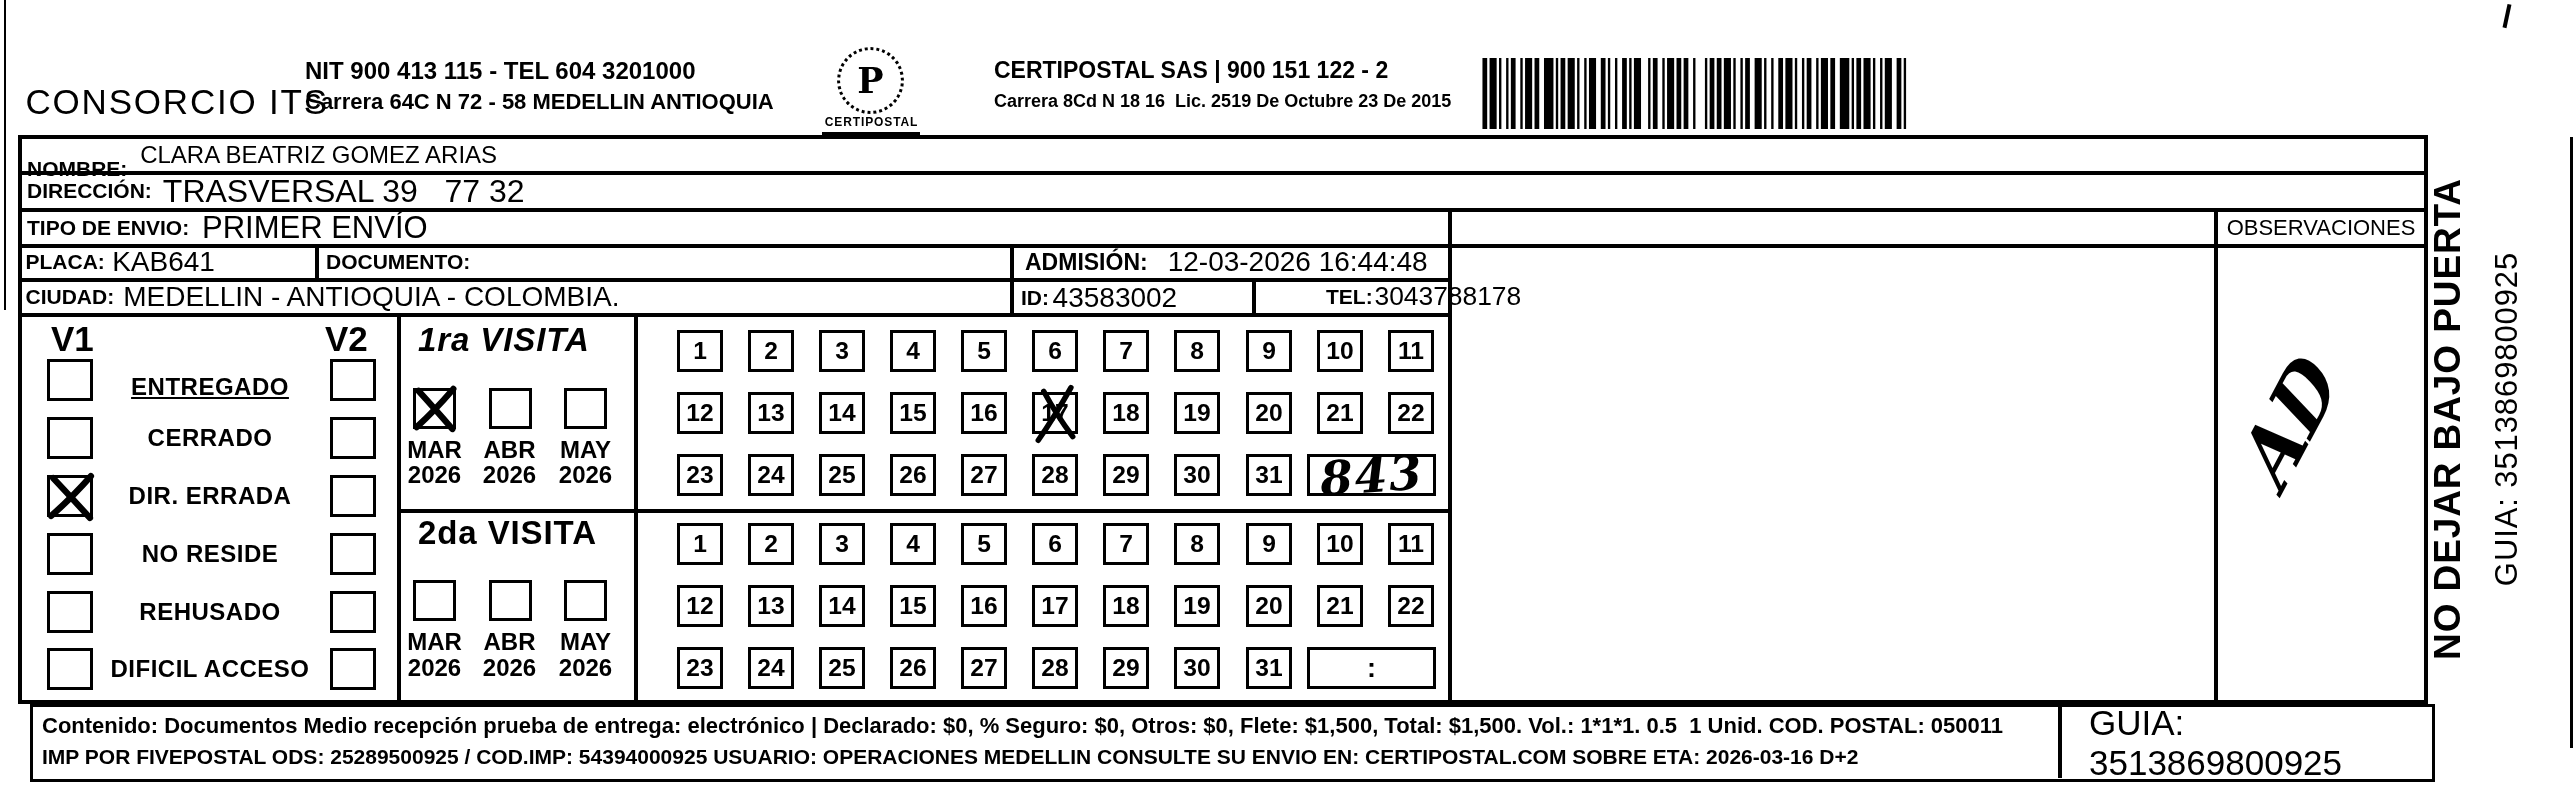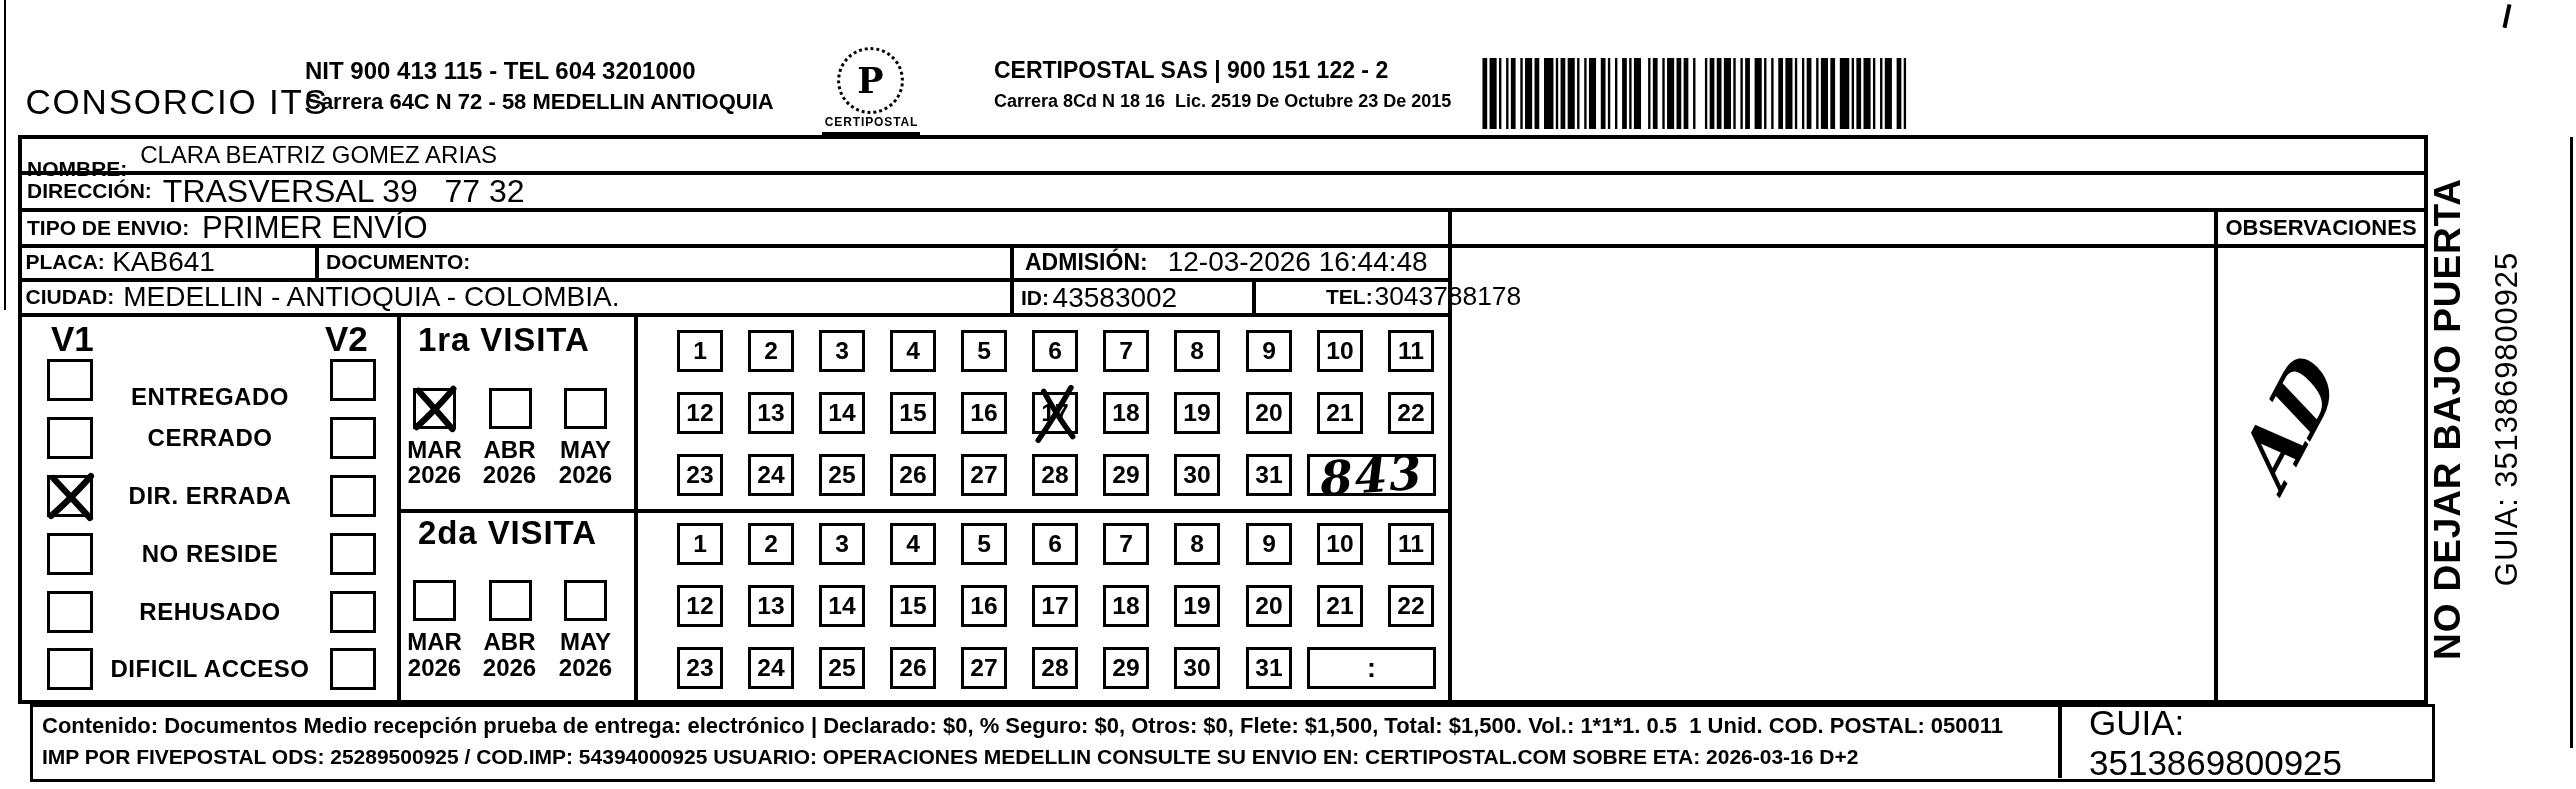--- a/index.html
+++ b/index.html
@@ -139,21 +139,21 @@
   </div>
   <div class="cell" style="left:27px;top:175px;width:2371px;height:32px;">
     <span class="lbl" style="font-size:21px;">DIRECCIÓN:</span>
     <span class="val" style="font-size:32px;margin-left:11px;text-align:center;">TRASVERSAL 39   77 32</span>
   </div>
   <div class="cell" style="left:27px;top:211px;width:1413px;height:33px;">
     <span class="lbl" style="font-size:21px;">TIPO DE ENVIO:</span>
     <span class="val" style="font-size:31px;margin-left:12.8px;">PRIMER ENVÍO</span>
   </div>
   <div class="cell center" style="left:2218px;top:211px;width:206px;height:33px;">
-    <span style="font-weight:bold;font-size:22px;">OBSERVACIONES</span>
+    <span style="font-weight:normal;font-size:22px;">OBSERVACIONES</span>
   </div>
 
   <div class="cell" style="left:25.5px;top:247px;width:287px;height:30px;">
     <span class="lbl" style="font-size:21px;">PLACA:</span>
     <span class="val" style="font-size:28px;margin-left:7.3px;">KAB641</span>
   </div>
   <div class="cell" style="left:326px;top:247px;width:679px;height:30px;">
     <span class="lbl" style="font-size:21px;">DOCUMENTO:</span>
   </div>
   <div class="cell" style="left:1025px;top:247px;width:419px;height:30px;">
@@ -170,21 +170,21 @@
   </div>
   <div class="cell" style="left:1326px;top:281px;width:182px;height:31px;justify-content:space-between;">
     <span class="lbl" style="font-size:21px;">TEL:</span>
     <span class="val" style="font-size:26.4px;margin-left:1.8px;">3043788178</span>
   </div>
 
   <div class="abs" style="left:51px;top:319px;font-size:35px;font-weight:bold;"><span>V1</span></div>
   <div class="abs" style="left:325px;top:319px;font-size:35px;font-weight:bold;"><span>V2</span></div>
   <div id="status-rows">
       <div class="chk" style="left:47px;top:359px;width:46px;height:42px;"></div>
-      <div class="statuslabel" style="left:98px;top:376px;width:224px;height:42px;">ENTREGADO</div>
+      <div class="statuslabel" style="left:98px;top:366px;width:224px;height:42px;text-decoration:underline;">ENTREGADO</div>
       <div class="chk" style="left:330px;top:359px;width:46px;height:42px;"></div>
       <div class="chk" style="left:47px;top:417px;width:46px;height:42px;"></div>
       <div class="statuslabel" style="left:98px;top:417px;width:224px;height:42px;">CERRADO</div>
       <div class="chk" style="left:330px;top:417px;width:46px;height:42px;"></div>
       <div class="chk" style="left:47px;top:475px;width:46px;height:42px;">
         <div class="xmark" style="left: -5.5px; top: -7.3px;">
           <svg width="51" height="51" viewBox="0 0 56 56">
             <path d="M6.72 49.28 Q 28 30.800000000000004 50.4 5.6000000000000005" fill="none" stroke="#000" stroke-width="7" stroke-linecap="round"></path>
             <path d="M8.96 7.840000000000001 Q 28 28 49.28 51.52" fill="none" stroke="#000" stroke-width="7" stroke-linecap="round"></path>
           </svg>
@@ -197,21 +197,21 @@
       <div class="chk" style="left:330px;top:533px;width:46px;height:42px;"></div>
       <div class="chk" style="left:47px;top:591px;width:46px;height:42px;"></div>
       <div class="statuslabel" style="left:98px;top:591px;width:224px;height:42px;">REHUSADO</div>
       <div class="chk" style="left:330px;top:591px;width:46px;height:42px;"></div>
       <div class="chk" style="left:47px;top:648px;width:46px;height:42px;"></div>
       <div class="statuslabel" style="left:98px;top:648px;width:224px;height:42px;">DIFICIL ACCESO</div>
       <div class="chk" style="left:330px;top:648px;width:46px;height:42px;"></div>
     </div>
 
   <div id="visits">
-      <div class="vtitle" style="left:418px;top:321px;">1ra VISITA</div>
+      <div class="vtitle" style="left:418px;top:321px;font-style:italic;">1ra VISITA</div>
       <div class="chk" style="left:413px;top:388px;width:43px;height:41px;">
         <div class="xmark" style="left: -5.5px; top: -7.3px;">
           <svg width="47" height="49" viewBox="0 0 52 54">
             <path d="M6.24 47.52 Q 26 29.700000000000003 46.800000000000004 5.4" fill="none" stroke="#000" stroke-width="7" stroke-linecap="round"></path>
             <path d="M8.32 7.5600000000000005 Q 26 27 45.76 49.68" fill="none" stroke="#000" stroke-width="7" stroke-linecap="round"></path>
           </svg>
         </div>
       </div>
       <div class="monthlbl" style="left:398px;top:436px;">MAR</div>
       <div class="monthlbl" style="left:398px;top:461px;">2026</div>

